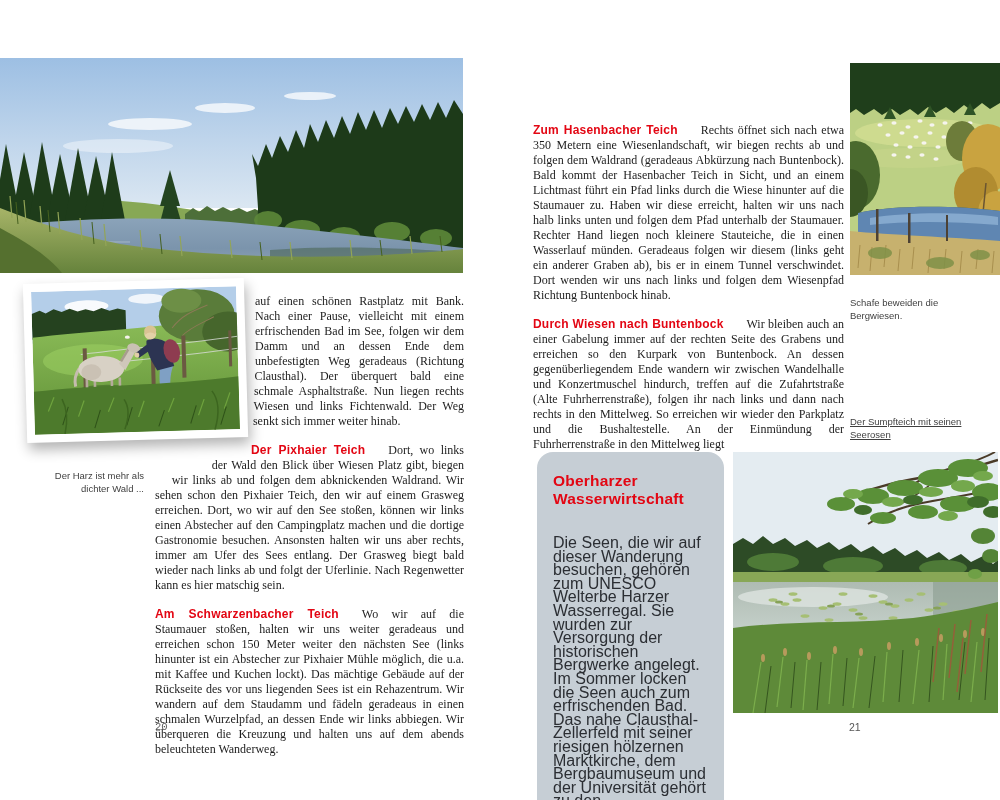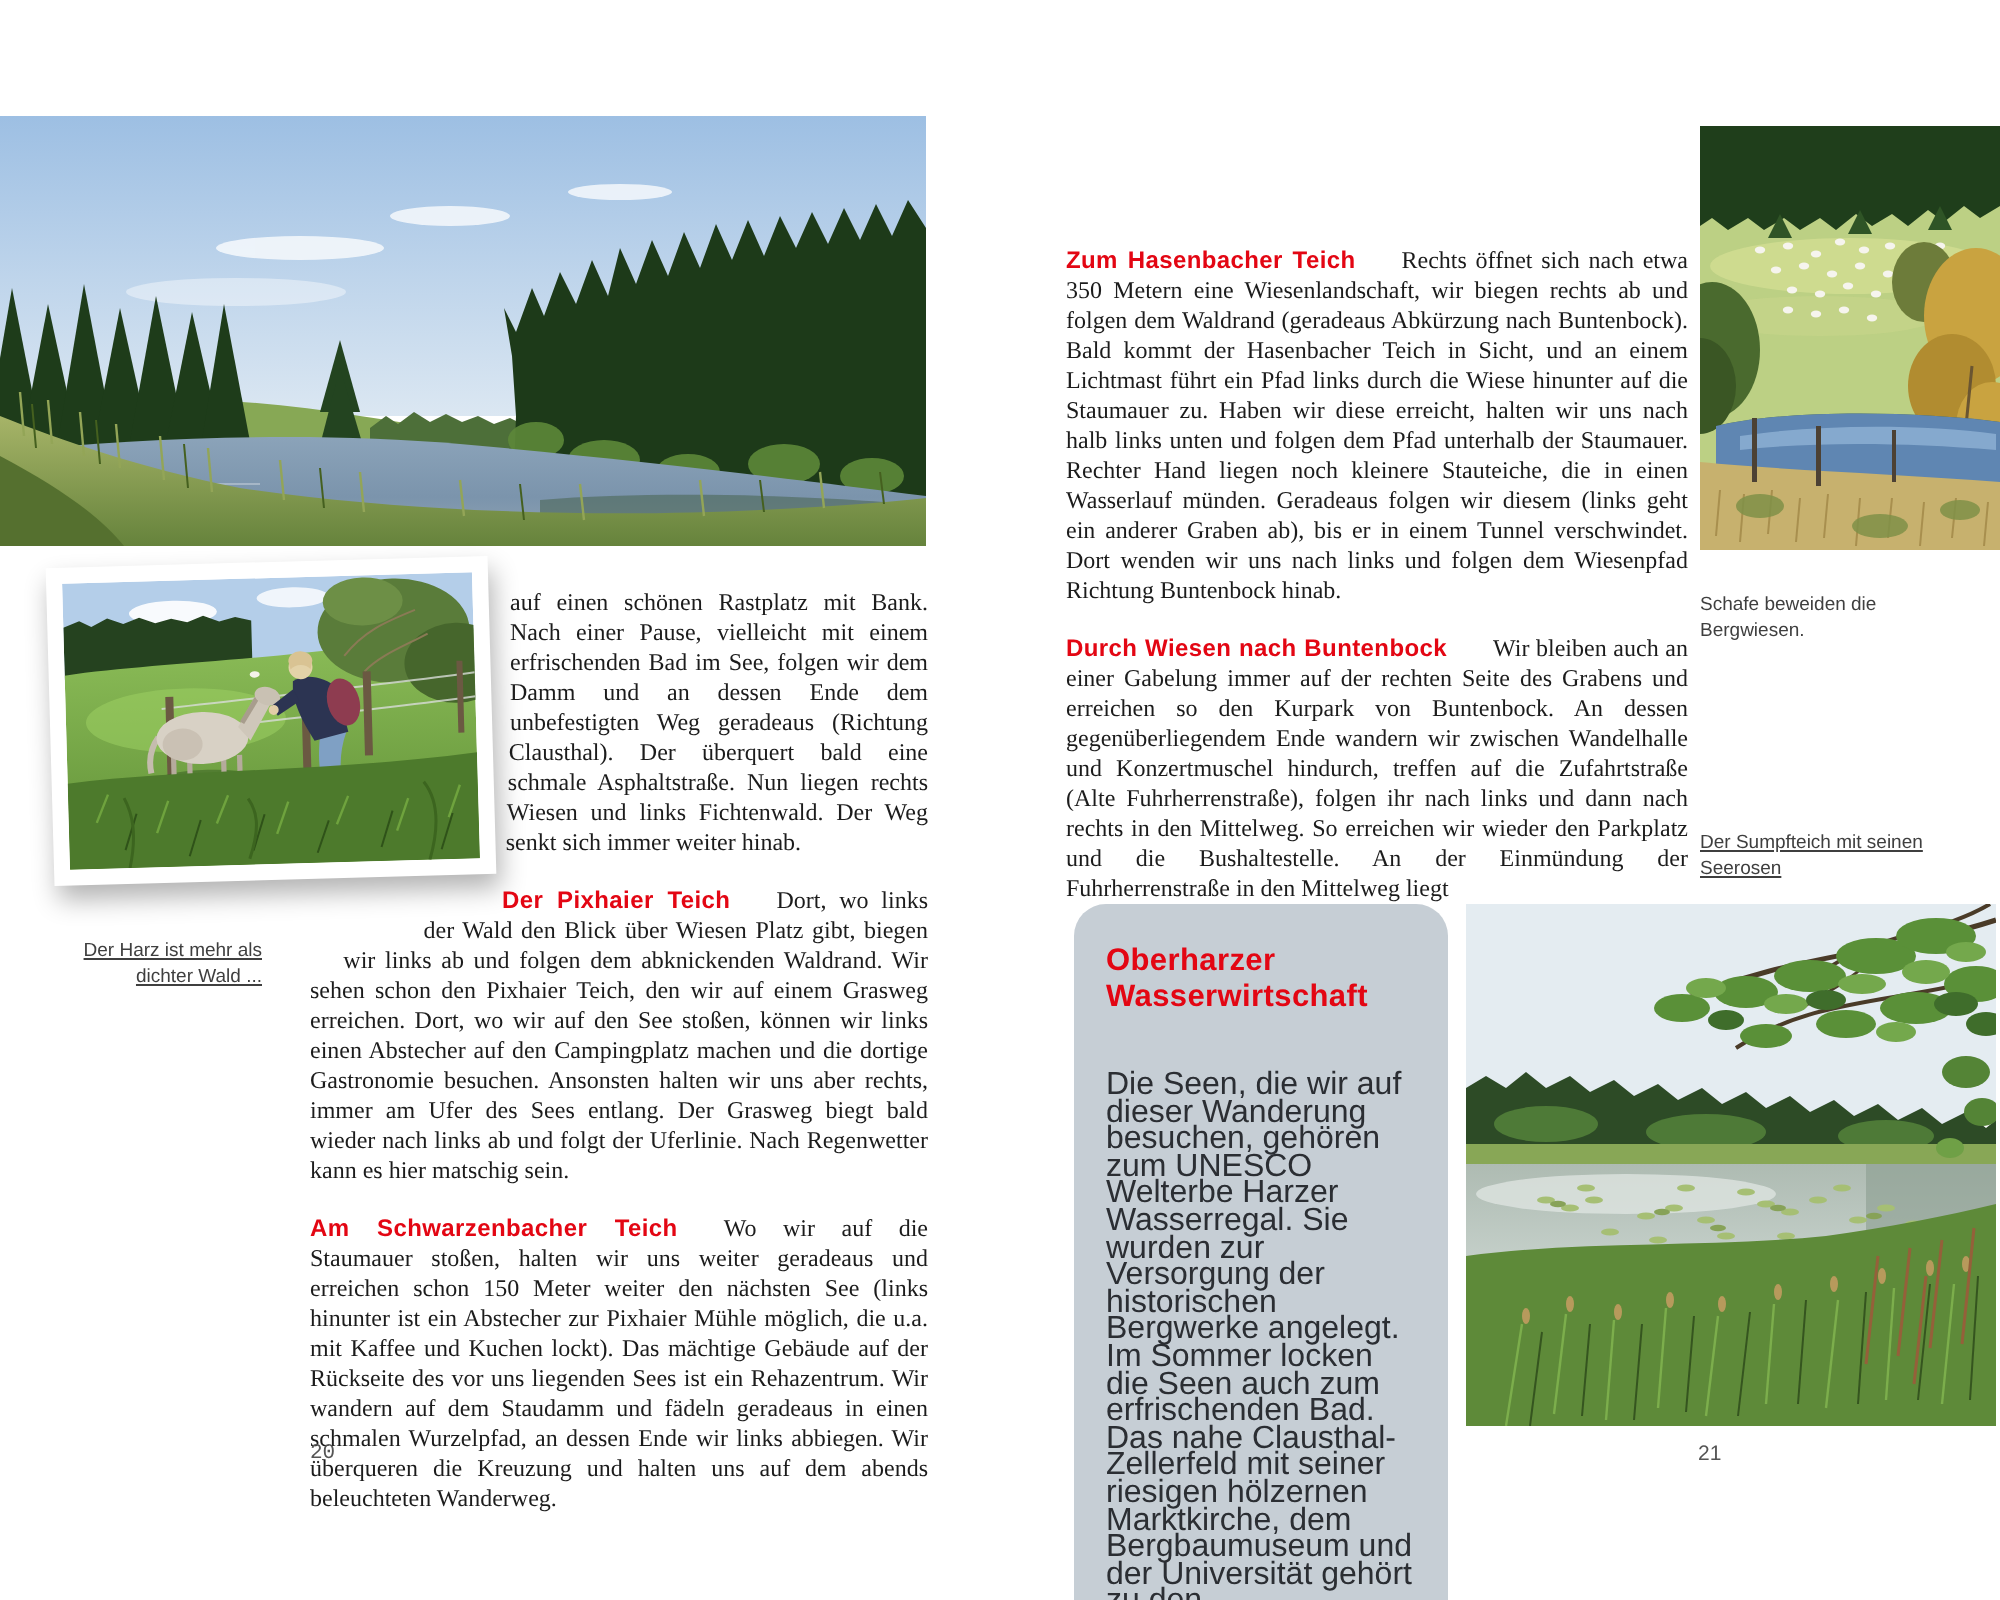--- a/index.html
+++ b/index.html
@@ -18,21 +18,21 @@
             text-align:justify;hyphens:auto;-webkit-hyphens:auto;overflow-wrap:break-word;}
   .body-col p{margin:0 0 14px;}
   .ph{font-family:"Liberation Sans", sans-serif;font-weight:bold;color:var(--red);
       font-size:12px;letter-spacing:.2px;padding-right:23px;}
   .ph:empty{display:none;padding:0;}
   .spacer-polaroid{float:left;width:100px;height:180px;
       shape-outside:polygon(0px 0px, 97px 0px, 92px 146px, 42px 164px, 0px 180px);
       shape-margin:5px;}
   .caption{position:absolute;font-family:"Liberation Sans", sans-serif;font-size:9.5px;
            line-height:13px;color:var(--cap);}
-  .caption p{margin:0 17px 17px;text-decoration:underline;}
+  .caption p{margin:0 4px 17px;}
   .caption.right-align{text-align:right;}
   .pagenum{position:absolute;font-family:"Liberation Sans", sans-serif;font-size:10.5px;color:var(--pg);}
   .polaroid{position:absolute;left:25px;top:281px;background:#ffffff;padding:8px;
             box-shadow:2px 7px 13px rgba(0,0,0,.3);transform:rotate(-1.6deg);}
   .polaroid svg{display:block;}
   .infobox{position:absolute;left:537px;top:452px;width:187px;min-height:260px;
            background:var(--boxbg);border-radius:16px;padding:20px 16px 14px;box-sizing:border-box;
            font-family:"Liberation Sans", sans-serif;}
   .infobox h3{margin:0 0 12px;color:var(--red);font-size:15.5px;line-height:18px;letter-spacing:.2px;
               font-family:"Liberation Sans", sans-serif;}

